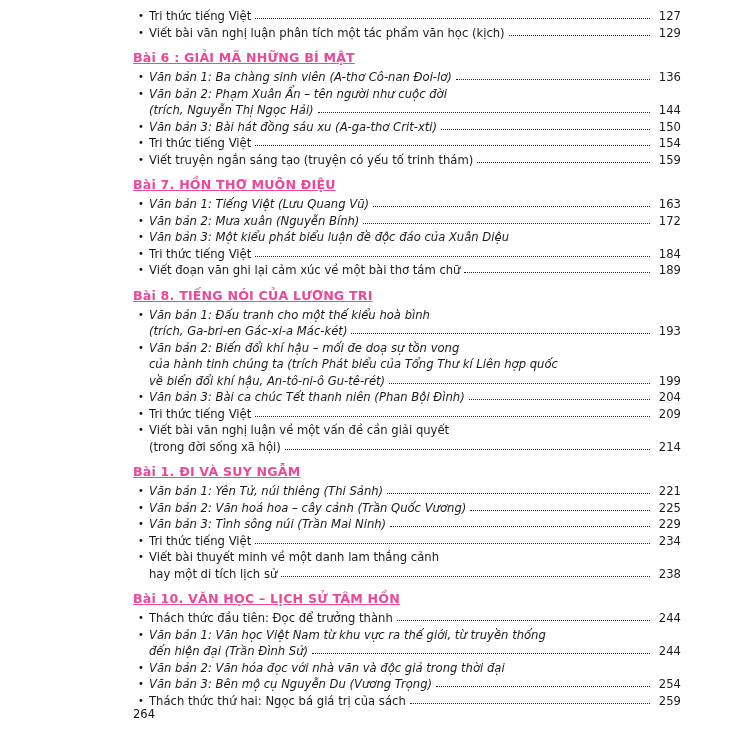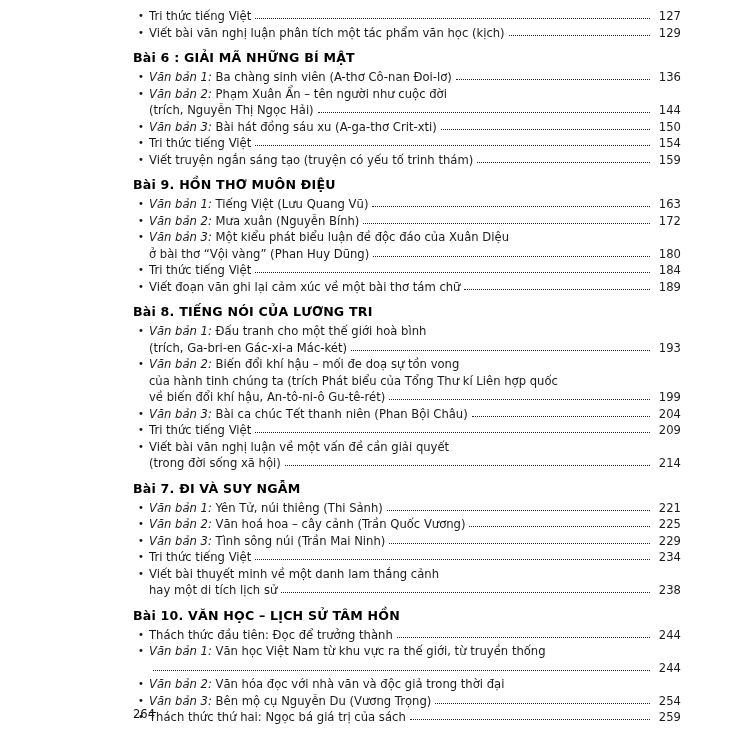--- a/index.html
+++ b/index.html
@@ -25,21 +25,22 @@
   }
   .toc {
     width: 548px;
   }
   
   .section-title {
     font-weight: bold;
     font-size: 12.6px;
     letter-spacing: 0.2px;
     margin: 9px 0 4px 0;
-    color: #000000;
+    color: #ec4899;
+    text-decoration: underline;
   }
   
   .entry {
     display: flex;
     align-items: flex-start;
     font-size: 11.6px;
     line-height: 16.5px;
     margin: 0;
     padding: 0;
   }
@@ -61,20 +62,21 @@
     min-width: 0;
   }
   .etext {
     display: inline;
   }
   .label {
     font-weight: normal;
     font-style: italic;
   }
   .ital {
+    font-style: italic;
   }
   .dots {
     flex: 1;
     border-bottom: 1.2px dotted #222;
     margin: 0 3px 4px 4px;
     min-width: 8px;
     height: 10px;
   }
   .pagenum {
     width: 28px;
@@ -163,21 +165,21 @@
         </span>
       </div>
       <div class="entry">
         <span class="bullet">•</span>
         <span class="entry-body">
           <span class="etext"><span class="">Viết truyện ngắn sáng tạo (truyện có yếu tố trinh thám)</span></span>
           <span class="dots"></span>
           <span class="pagenum">159</span>
         </span>
       </div>
-      <div class="section-title">Bài 9. HỒN THƠ MUÔN ĐIỆU</div>
+      <div class="section-title">Bài 7. HỒN THƠ MUÔN ĐIỆU</div>
       <div class="entry">
         <span class="bullet">•</span>
         <span class="entry-body">
           <span class="etext"><span class="label">Văn bản 1: </span><span class="ital">Tiếng Việt (Lưu Quang Vũ)</span></span>
           <span class="dots"></span>
           <span class="pagenum">163</span>
         </span>
       </div>
       <div class="entry">
         <span class="bullet">•</span>
@@ -186,49 +188,41 @@
           <span class="dots"></span>
           <span class="pagenum">172</span>
         </span>
       </div>
       <div class="entry">
         <span class="bullet">•</span>
         <span class="entry-body">
           <span class="etext"><span class="label">Văn bản 3: </span><span class="ital">Một kiểu phát biểu luận đề độc đáo của Xuân Diệu</span></span>
         </span>
       </div>
-      <div class="cont">
-        <span class="spacer"></span>
-        <span class="entry-body">
-          <span class="etext"><span class="ital">ở bài thơ “Vội vàng” (Phan Huy Dũng)</span></span>
-          <span class="dots"></span>
-          <span class="pagenum">180</span>
-        </span>
-      </div>
       <div class="entry">
         <span class="bullet">•</span>
         <span class="entry-body">
           <span class="etext"><span class="">Tri thức tiếng Việt</span></span>
           <span class="dots"></span>
           <span class="pagenum">184</span>
         </span>
       </div>
       <div class="entry">
         <span class="bullet">•</span>
         <span class="entry-body">
           <span class="etext"><span class="">Viết đoạn văn ghi lại cảm xúc về một bài thơ tám chữ</span></span>
           <span class="dots"></span>
           <span class="pagenum">189</span>
         </span>
       </div>
       <div class="section-title">Bài 8. TIẾNG NÓI CỦA LƯƠNG TRI</div>
       <div class="entry">
         <span class="bullet">•</span>
         <span class="entry-body">
-          <span class="etext"><span class="label">Văn bản 1: </span><span class="ital">Đấu tranh cho một thế giới hoà bình</span></span>
+          <span class="etext"><span class="label">Văn bản 1: </span><span class="ital">Đấu tranh cho một thế kiểu hoà bình</span></span>
         </span>
       </div>
       <div class="cont">
         <span class="spacer"></span>
         <span class="entry-body">
           <span class="etext"><span class="ital">(trích, Ga-bri-en Gác-xi-a Mác-két)</span></span>
           <span class="dots"></span>
           <span class="pagenum">193</span>
         </span>
       </div>
@@ -248,21 +242,21 @@
         <span class="spacer"></span>
         <span class="entry-body">
           <span class="etext"><span class="ital">về biến đổi khí hậu, An-tô-ni-ô Gu-tê-rét)</span></span>
           <span class="dots"></span>
           <span class="pagenum">199</span>
         </span>
       </div>
       <div class="entry">
         <span class="bullet">•</span>
         <span class="entry-body">
-          <span class="etext"><span class="label">Văn bản 3: </span><span class="ital">Bài ca chúc Tết thanh niên (Phan Bội Châu)</span></span>
+          <span class="etext"><span class="label">Văn bản 3: </span><span class="ital">Bài ca chúc Tết thanh niên (Phan Bội Đình)</span></span>
           <span class="dots"></span>
           <span class="pagenum">204</span>
         </span>
       </div>
       <div class="entry">
         <span class="bullet">•</span>
         <span class="entry-body">
           <span class="etext"><span class="">Tri thức tiếng Việt</span></span>
           <span class="dots"></span>
           <span class="pagenum">209</span>
@@ -275,21 +269,21 @@
         </span>
       </div>
       <div class="cont">
         <span class="spacer"></span>
         <span class="entry-body">
           <span class="etext"><span class="">(trong đời sống xã hội)</span></span>
           <span class="dots"></span>
           <span class="pagenum">214</span>
         </span>
       </div>
-      <div class="section-title">Bài 7. ĐI VÀ SUY NGẪM</div>
+      <div class="section-title">Bài 1. ĐI VÀ SUY NGẪM</div>
       <div class="entry">
         <span class="bullet">•</span>
         <span class="entry-body">
           <span class="etext"><span class="label">Văn bản 1: </span><span class="ital">Yên Tử, núi thiêng (Thi Sảnh)</span></span>
           <span class="dots"></span>
           <span class="pagenum">221</span>
         </span>
       </div>
       <div class="entry">
         <span class="bullet">•</span>
@@ -340,20 +334,21 @@
       </div>
       <div class="entry">
         <span class="bullet">•</span>
         <span class="entry-body">
           <span class="etext"><span class="label">Văn bản 1: </span><span class="ital">Văn học Việt Nam từ khu vực ra thế giới, từ truyền thống</span></span>
         </span>
       </div>
       <div class="cont">
         <span class="spacer"></span>
         <span class="entry-body">
+          <span class="etext"><span class="ital">đến hiện đại (Trần Đình Sử)</span></span>
           <span class="dots"></span>
           <span class="pagenum">244</span>
         </span>
       </div>
       <div class="entry">
         <span class="bullet">•</span>
         <span class="entry-body">
           <span class="etext"><span class="label">Văn bản 2: </span><span class="ital">Văn hóa đọc với nhà văn và độc giả trong thời đại</span></span>
         </span>
       </div>

